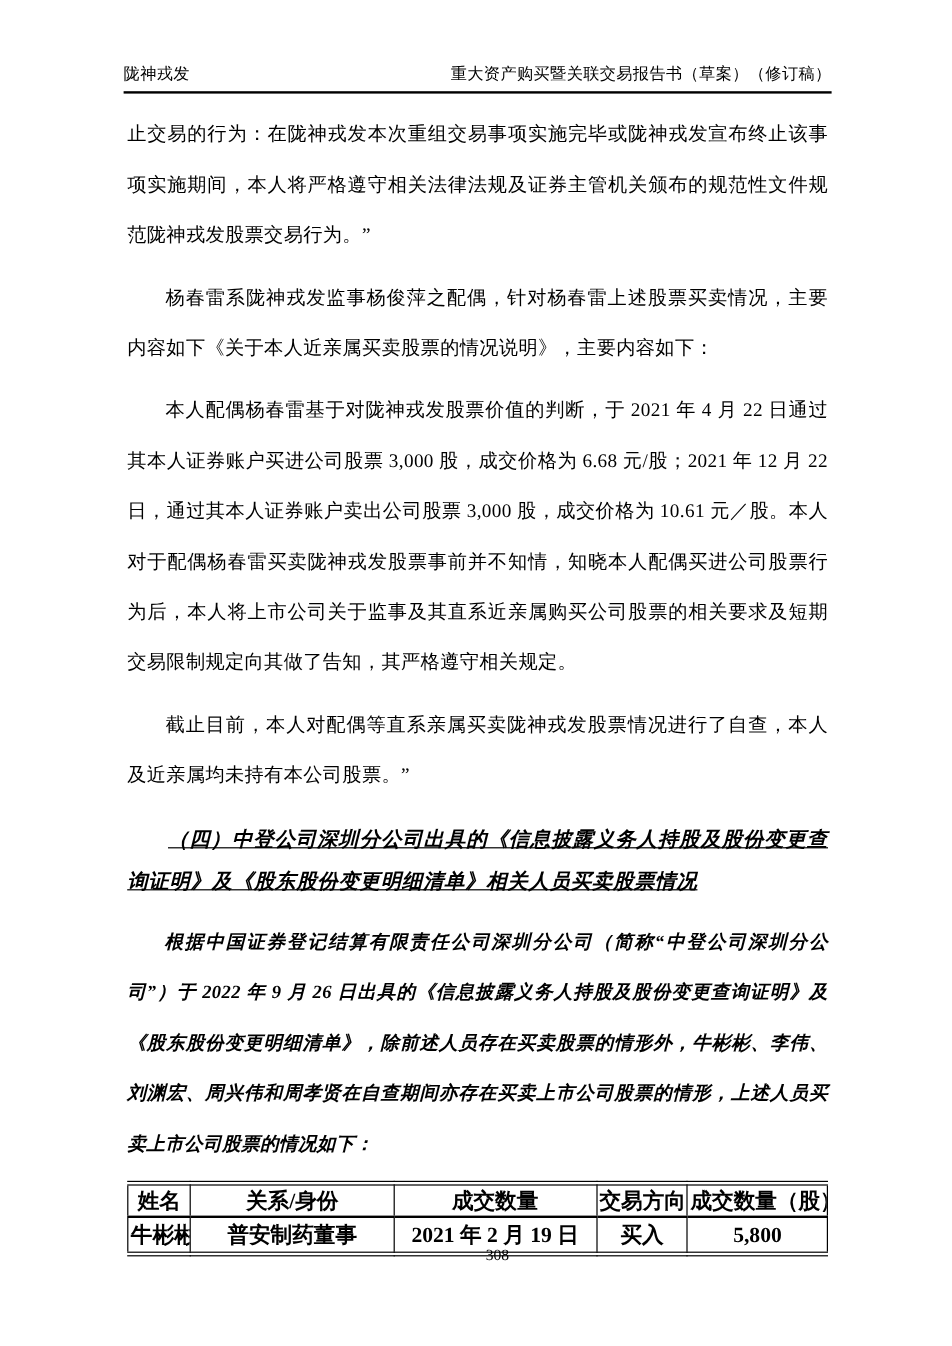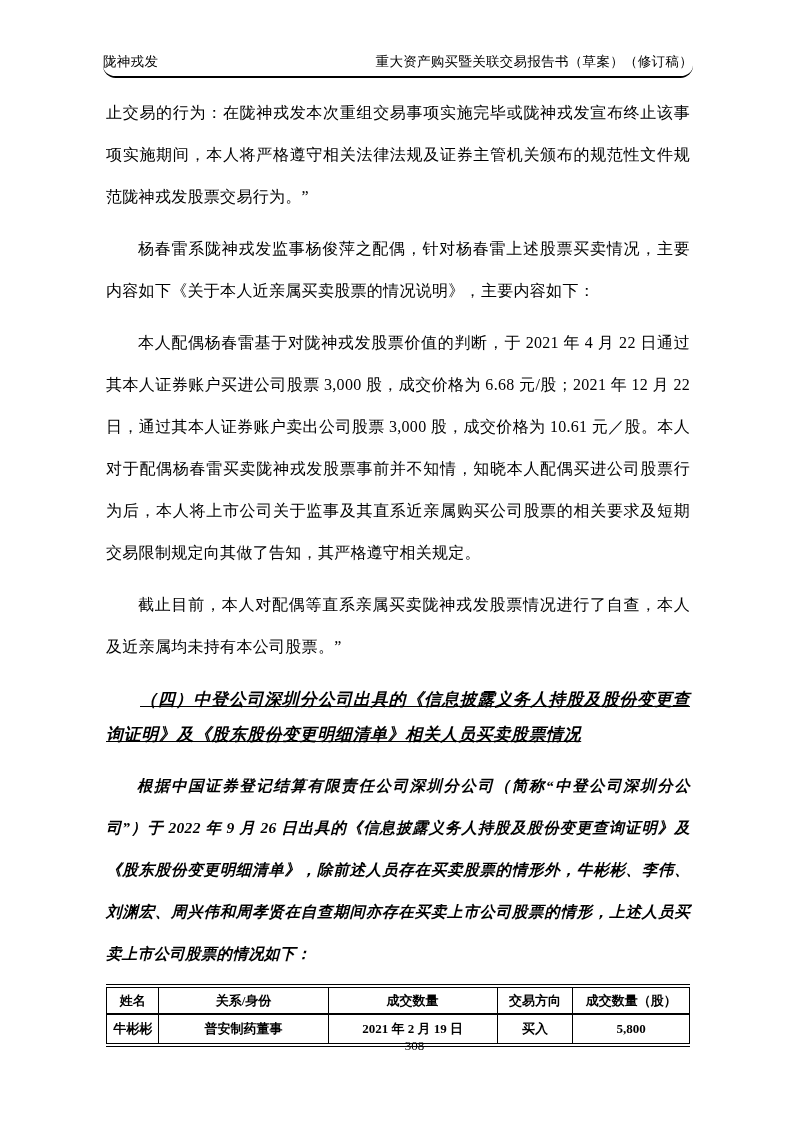--- a/index.html
+++ b/index.html
@@ -1,15 +1,15 @@
 <!DOCTYPE html>
 <html lang="zh"><head>
 <meta charset="utf-8">
 <style>
-  * { box-sizing: border-box; border-radius: 16px; }
+  * { box-sizing: border-box; }
   html, body { margin: 0; padding: 0; background: #ffffff; }
   .page {
     position: relative;
     width: 793px;
     height: 1122px;
     background: #ffffff;
     color: #000000;
     font-family: "Liberation Serif", "DejaVu Serif", serif;
     overflow: hidden;
   }
@@ -55,21 +55,21 @@
   }
   .p-csdc {
     font-size: 15.5px;
     margin-bottom: 9px;
   }
   .stock-table {
     width: 100%;
     border-collapse: collapse;
     table-layout: fixed;
     font-weight: bold;
-    font-size: 13px;
+    font-size: 18px;
     text-align: center;
     border-top: 4px double #000;
     border-bottom: 4px double #000;
   }
   .stock-table th, .stock-table td {
     border-left: 1px solid #000;
     border-right: 1px solid #000;
     padding: 0 2px;
     vertical-align: middle;
     overflow: hidden;

